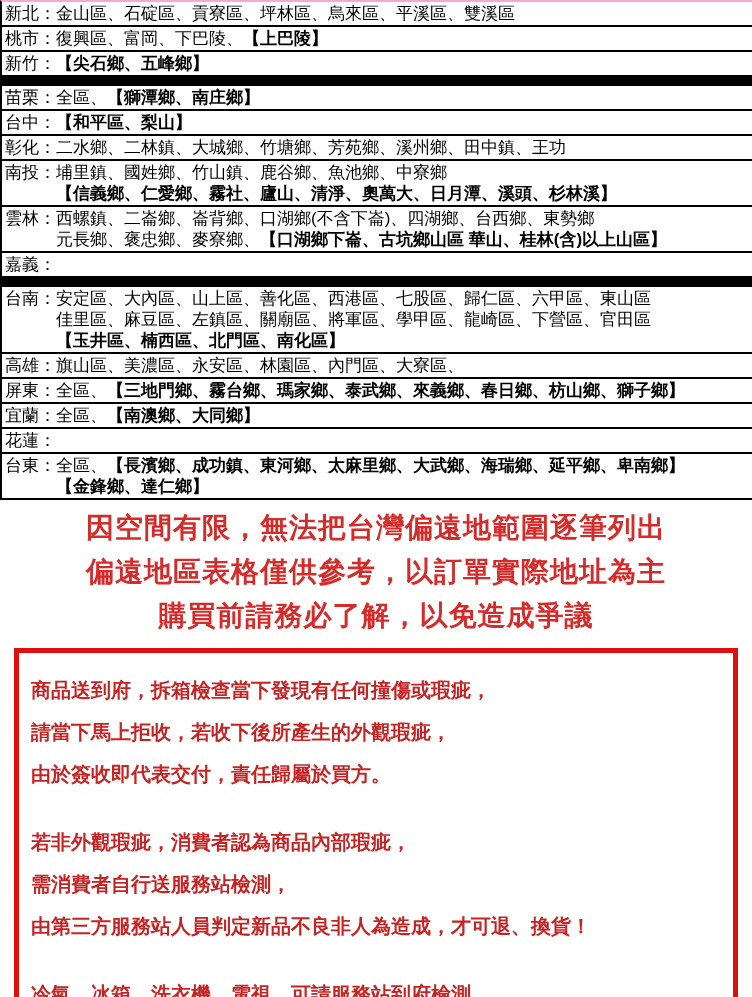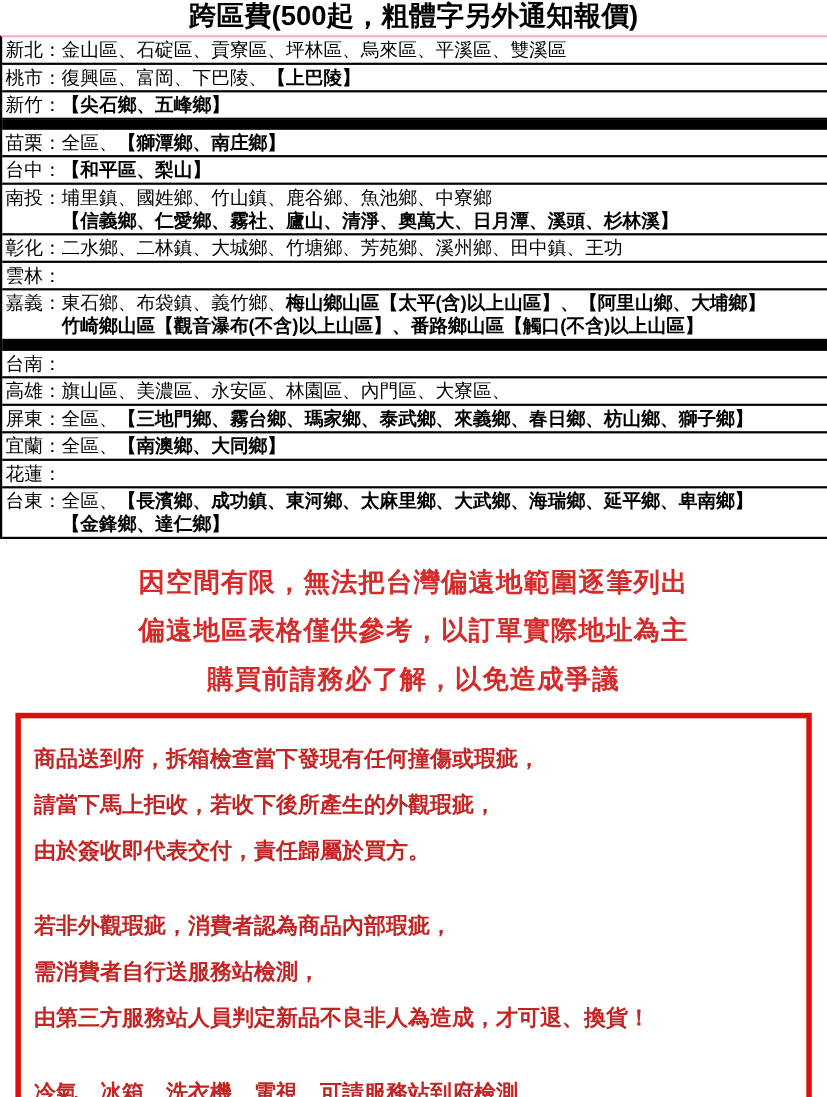--- a/index.html
+++ b/index.html
@@ -6,30 +6,29 @@
   body{width:752px;font-family:"Liberation Sans","DejaVu Sans",sans-serif;color:#000;}
   .page{width:752px;}
   .title{font-size:25px;font-weight:bold;text-align:center;padding:2px 0 3px;line-height:27px;}
   .table{border-top:2px solid #f9a8d4;border-left:2px solid #000;}
   .trow{display:flex;border-bottom:2px solid #000;font-size:17px;line-height:21px;padding:1px 0;}
   .tlabel{flex:0 0 auto;white-space:pre;padding-left:3px;}
   .tcontent{flex:1 1 auto;min-width:0;}
   .tline{white-space:nowrap;overflow:hidden;}
   .b{font-weight:bold;}
   .tdivider{height:9px;background:#000;}
-  .notice{text-align:center;font-weight:bold;font-size:24px;line-height:44px;padding:18px 0 2px;letter-spacing:1px;}
+  .notice{text-align:center;font-weight:bold;font-size:28px;line-height:44px;padding:8px 0 2px;letter-spacing:1px;font-family:Liberation Mono, monospace;}
   .warnbox{margin:6px 14px 10px 14px;border:5px solid #de100f;padding:8px 10px 6px 12px;font-weight:bold;font-size:20px;line-height:26px;}
   .wline{white-space:nowrap;overflow:hidden;margin-top:16px;}
   .wgap{height:26px;}
 </style>
 </head>
 <body>
 
 <div class="page">
-  <div class="title">跨區費(500起，粗體字另外通知報價)</div>
   <div class="table" id="fee-table">
       <div class="trow">
         <div class="tlabel">新北：</div>
         <div class="tcontent">
           <div class="tline"><span>金山區、石碇區、貢寮區、坪林區、烏來區、平溪區、雙溪區</span></div>
         </div>
       </div>
       <div class="trow">
         <div class="tlabel">桃市：</div>
         <div class="tcontent">
@@ -49,47 +48,50 @@
           <div class="tline"><span>全區、</span><span class="b">【獅潭鄉、南庄鄉】</span></div>
         </div>
       </div>
       <div class="trow">
         <div class="tlabel">台中：</div>
         <div class="tcontent">
           <div class="tline"><span class="b">【和平區、梨山】</span></div>
         </div>
       </div>
       <div class="trow">
+        <div class="tlabel">彰化：</div>
+        <div class="tcontent">
+          <div class="tline"><span>二水鄉、二林鎮、大城鄉、竹塘鄉、芳苑鄉、溪州鄉、田中鎮、王功</span></div>
+        </div>
+      </div>
+      <div class="trow">
         <div class="tlabel">南投：</div>
         <div class="tcontent">
           <div class="tline"><span>埔里鎮、國姓鄉、竹山鎮、鹿谷鄉、魚池鄉、中寮鄉</span></div>
           <div class="tline"><span class="b">【信義鄉、仁愛鄉、霧社、廬山、清淨、奧萬大、日月潭、溪頭、杉林溪】</span></div>
         </div>
       </div>
       <div class="trow">
-        <div class="tlabel">彰化：</div>
-        <div class="tcontent">
-          <div class="tline"><span>二水鄉、二林鎮、大城鄉、竹塘鄉、芳苑鄉、溪州鄉、田中鎮、王功</span></div>
-        </div>
-      </div>
-      <div class="trow">
         <div class="tlabel">雲林：</div>
         <div class="tcontent">
+          <div class="tline"><span>西螺鎮、二崙鄉、崙背鄉、口湖鄉(不含下崙)、四湖鄉、台西鄉、東勢鄉</span></div>
+          <div class="tline"><span>元長鄉、褒忠鄉、麥寮鄉、</span><span class="b">【口湖鄉下崙、古坑鄉山區 華山、桂林(含)以上山區】</span></div>
         </div>
       </div>
       <div class="trow">
         <div class="tlabel">嘉義：</div>
-        <div class="tcontent">
-          <div class="tline"><span>東石鄉、布袋鎮、義竹鄉、</span><span class="b">梅山鄉山區【太平(含)以上山區】、【阿里山鄉、大埔鄉】</span></div>
-          <div class="tline"><span class="b">竹崎鄉山區【觀音瀑布(不含)以上山區】、番路鄉山區【觸口(不含)以上山區】</span></div>
-        </div>
       </div>
       <div class="tdivider"></div>
       <div class="trow">
         <div class="tlabel">台南：</div>
+        <div class="tcontent">
+          <div class="tline"><span>安定區、大內區、山上區、善化區、西港區、七股區、歸仁區、六甲區、東山區</span></div>
+          <div class="tline"><span>佳里區、麻豆區、左鎮區、關廟區、將軍區、學甲區、龍崎區、下營區、官田區</span></div>
+          <div class="tline"><span class="b">【玉井區、楠西區、北門區、南化區】</span></div>
+        </div>
       </div>
       <div class="trow">
         <div class="tlabel">高雄：</div>
         <div class="tcontent">
           <div class="tline"><span>旗山區、美濃區、永安區、林園區、內門區、大寮區、</span></div>
         </div>
       </div>
       <div class="trow">
         <div class="tlabel">屏東：</div>
         <div class="tcontent">

